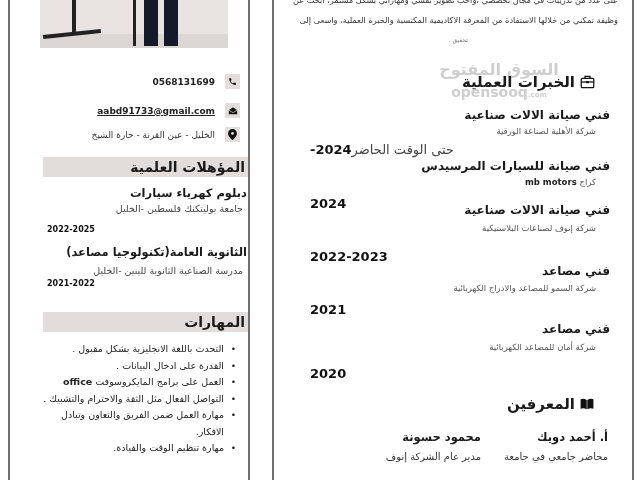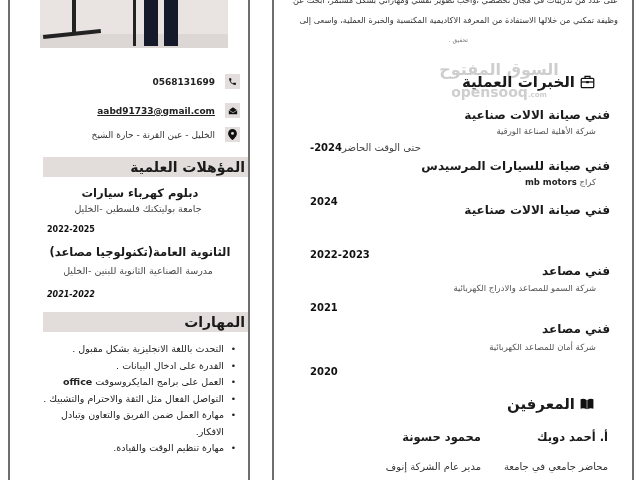--- a/index.html
+++ b/index.html
@@ -20,21 +20,21 @@
   .photo .stand-v2 { position: absolute; left: 93px; top: 0; width: 3px; height: 50px; background: #222; }
 
   .contact-row { position: absolute; right: 8px; display: flex; align-items: center; gap: 10px; }
   .contact-icon { width: 15px; height: 15px; background: #e3dedd; display: flex; align-items: center; justify-content: center; font-size: 10px; color: #111; }
   .contact-text { font-size: 9px; font-weight: bold; color: #222; direction: ltr; font-family: "DejaVu Sans", sans-serif; text-align: center; }
   .contact-text.ar { font-weight: normal; direction: rtl; font-size: 9px; color: #333; }
   .contact-text.email { text-decoration: underline; }
 
   .section-head { position: absolute; left: 33px; width: 212px; height: 20px; background: #e2dcda; direction: rtl; padding-right: 10px; font-size: 14px; font-weight: bold; line-height: 20px; color: #1a1a1a; }
 
-  .qual { position: absolute; right: 8px; width: 200px; direction: rtl; text-align: center; }
+  .qual { position: absolute; right: 1px; width: 200px; direction: rtl; text-align: right; }
   .qual .title { font-size: 11.5px; font-weight: bold; color: #1a1a1a; }
   .qual .inst { font-size: 9.5px; color: #444; margin-top: 3px; padding-right: 4px; }
   .date-l { position: absolute; left: 37px; font-size: 8px; font-weight: 900; color: #111; font-family: "DejaVu Sans", sans-serif; }
 
   .skills { position: absolute; right: 12px; top: 345px; width: 195px; direction: rtl; text-align: right; list-style: none; }
   .skills li { font-size: 9.5px; color: #222; line-height: 16.5px; position: relative; padding-right: 12px; }
   .skills li::before { content: "•"; position: absolute; right: 0; top: 0; font-size: 9px; }
   .skills li b { font-weight: 900; font-family: "DejaVu Sans", sans-serif; }
 
   
@@ -44,26 +44,26 @@
   .watermark .wm-en { font-size: 14px; font-weight: bold; line-height: 16px; }
   .watermark .wm-en small { font-size: 7px; }
 
   .r-head { position: absolute; right: 37px; direction: rtl; display: flex; align-items: center; gap: 4px; font-size: 15px; font-weight: bold; color: #1a1a1a; }
   .r-head .ic { width: 16px; height: 16px; display: flex; align-items: center; justify-content: center; }
 
   .job { position: absolute; right: 22px; width: 300px; direction: rtl; text-align: right; }
   .job .title { font-size: 12px; font-weight: bold; color: #1a1a1a; }
   .job .company { font-size: 8.5px; color: #555; margin-top: 4px; padding-right: 14px; }
   .job .company b { font-weight: 900; color: #222; font-family: "DejaVu Sans", sans-serif; }
-  .date-r { position: absolute; left: 36px; font-size: 10px; font-weight: 900; color: #111; direction: rtl; }
+  .date-r { position: absolute; left: 36px; font-size: 13px; font-weight: 900; color: #111; direction: rtl; }
   .date-r span.ar { font-weight: normal; color: #444; }
 
   .ref { position: absolute; direction: rtl; text-align: right; width: 120px; }
   .ref .name { font-size: 11.5px; font-weight: bold; color: #1a1a1a; }
-  .ref .role { font-size: 10px; color: #333; margin-top: 16px; line-height: 14px; }
+  .ref .role { font-size: 10px; color: #333; margin-top: 6px; line-height: 14px; }
 </style>
 </head>
 <body>
 
 <div class="page page-left">
   <div class="photo">
     <div class="floor"></div>
     <div class="stand-v"></div>
     <div class="stand-h"></div>
     <div class="stand-v2"></div>
@@ -102,21 +102,21 @@
   <div class="qual" style="top:190px;">
     <div class="title">دبلوم كهرباء سيارات</div>
     <div class="inst">جامعة بوليتكنك فلسطين -الخليل</div>
   </div>
   <div class="date-l" style="top:229px;">2022-2025</div>
 
   <div class="qual" style="top:249px;">
     <div class="title">الثانوية العامة(تكنولوجيا مصاعد)</div>
     <div class="inst" style="margin-top:6px;">مدرسة الصناعية الثانوية للبنين -الخليل</div>
   </div>
-  <div class="date-l" style="top:294px;font-style:italic;">2021-2022</div>
+  <div class="date-l" style="top:283px;">2021-2022</div>
 
   <div class="section-head" style="top:316px;">المهارات</div>
 
   <ul class="skills">
     <li>التحدث باللغة الانجليزية بشكل مقبول .</li>
     <li>القدرة على ادخال البيانات .</li>
     <li><span>العمل على برامج المايكروسوفت </span><b>office</b></li>
     <li>التواصل الفعال مثل الثقة والاحترام والتشبيك .</li>
     <li>مهارة العمل ضمن الفريق والتعاون وتبادل الافكار.</li>
     <li>مهارة تنظيم الوقت والقيادة.</li>
@@ -154,20 +154,21 @@
   <div class="date-r" style="top:146px;"><span class="ar">حتى الوقت الحاضر</span><span>2024-</span></div>
 
   <div class="job" style="top:163px;">
     <div class="title">فني صيانة للسيارات المرسيدس</div>
     <div class="company"><span>كراج</span> <b>mb motors</b></div>
   </div>
   <div class="date-r" style="top:200px;">2024</div>
 
   <div class="job" style="top:207px;">
     <div class="title">فني صيانة الالات صناعية</div>
+    <div class="company" style="margin-top:6px;">شركة إنوف لصناعات البلاستيكية</div>
   </div>
   <div class="date-r" style="top:253px;">2022-2023</div>
 
   <div class="job" style="top:268px;">
     <div class="title">فني مصاعد</div>
     <div class="company" style="margin-top:5px;">شركة السمو للمصاعد والادراج الكهربائية</div>
   </div>
   <div class="date-r" style="top:306px;">2021</div>
 
   <div class="job" style="top:326px;">

